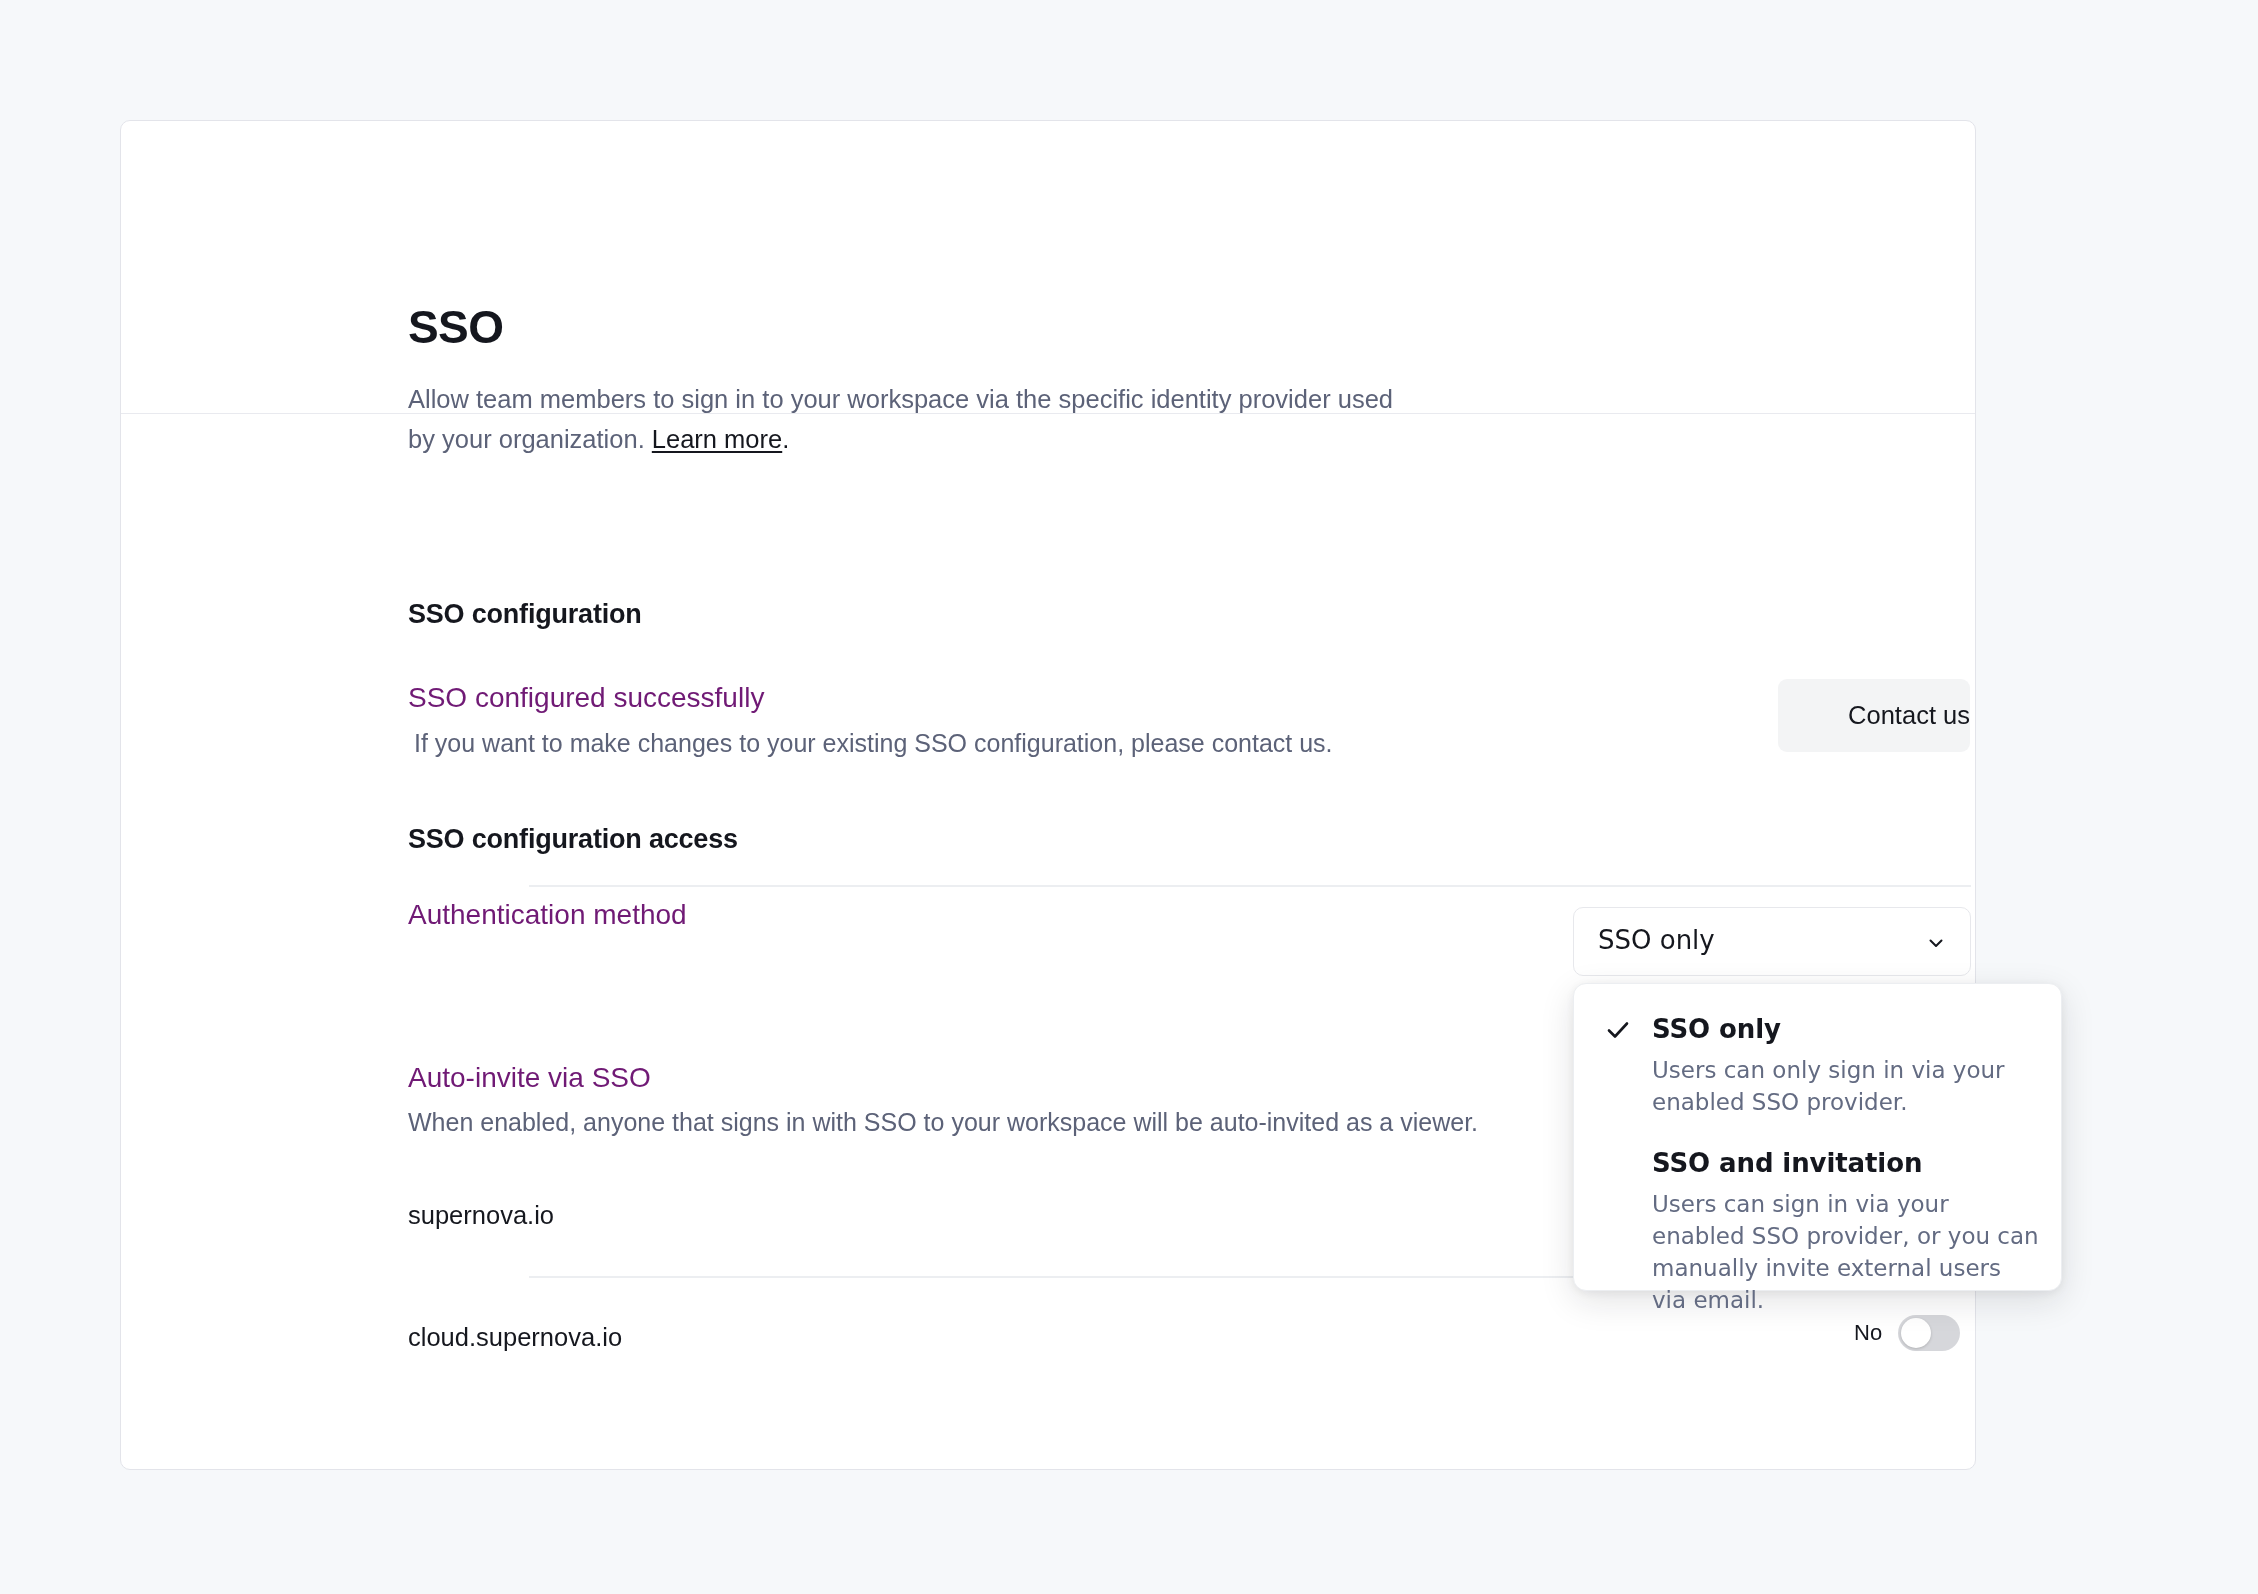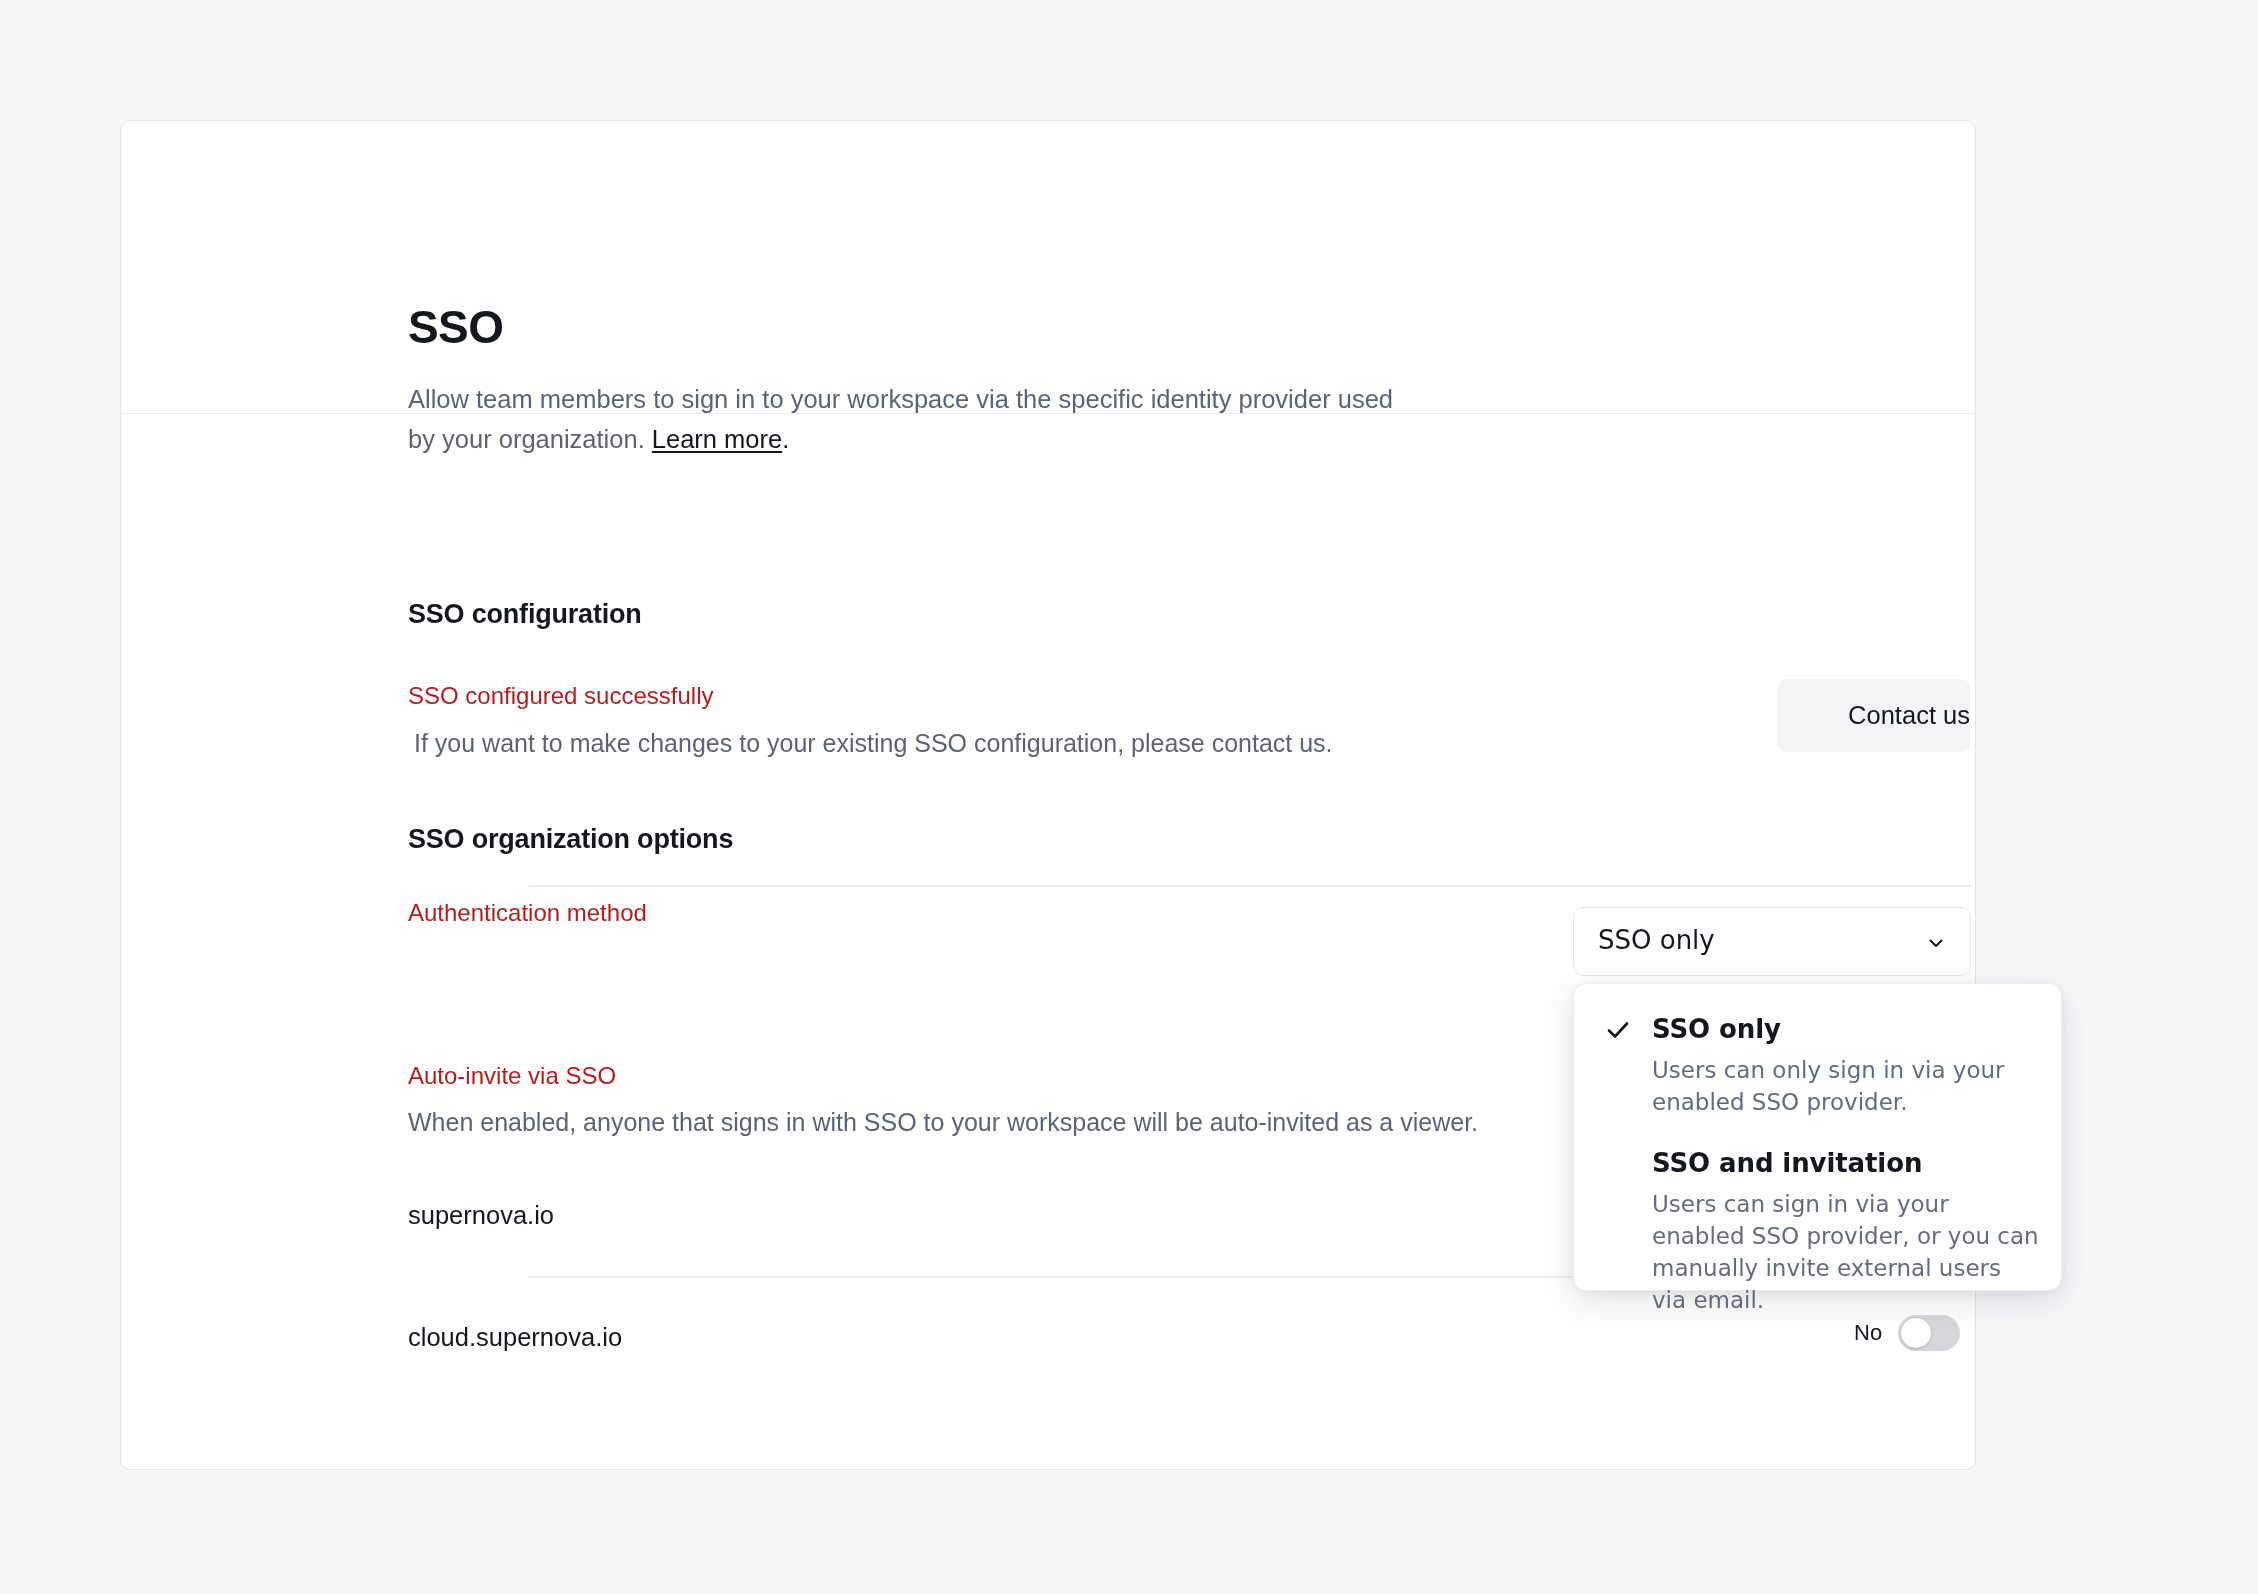--- a/index.html
+++ b/index.html
@@ -82,22 +82,22 @@
     font-weight: 700;
     letter-spacing: -0.2px;
     color: #15171e;
   }
   #sec-config { top: 470px; margin-top: 8px; }
   #sec-options { top: 703px; }
 
   .row-label {
     position: absolute;
     left: 287px;
-    font-size: 24px;
-    color: #b91c1c;
+    font-size: 28px;
+    color: #701a75;
   }
   .row-desc {
     position: absolute;
     left: 287px;
     font-size: 25px;
     line-height: 40px;
     color: #5c6278;
   }
 
   #status-title { top: 561px; }
@@ -270,21 +270,21 @@
       <div class="page-subtitle"><span>Allow team members to sign in to your workspace via the specific identity provider used by your organization. </span><a class="learn-more" href="#">Learn more</a><span class="subtitle-period">.</span></div>
     </div>
 
     <div class="section-title" id="sec-config">SSO configuration</div>
 
     <div class="row-label" id="status-title">SSO configured successfully</div>
     <div class="row-desc" id="status-desc">If you want to make changes to your existing SSO configuration, please contact us.</div>
 
     <button class="contact-btn">Contact us</button>
 
-    <div class="section-title" id="sec-options">SSO organization options</div>
+    <div class="section-title" id="sec-options">SSO configuration access</div>
 
     <div class="divider" id="div-options"></div>
 
     <div class="row-label" id="auth-label">Authentication method</div>
 
     <div class="select-box">
       <span class="select-value">SSO only</span>
       <span class="select-chevron">
         <svg width="20" height="20" viewBox="0 0 20 20" fill="none">
           <path d="M4.5 7.5L10 13L15.5 7.5" stroke="#15171e" stroke-width="2" stroke-linecap="round" stroke-linejoin="round"></path>

